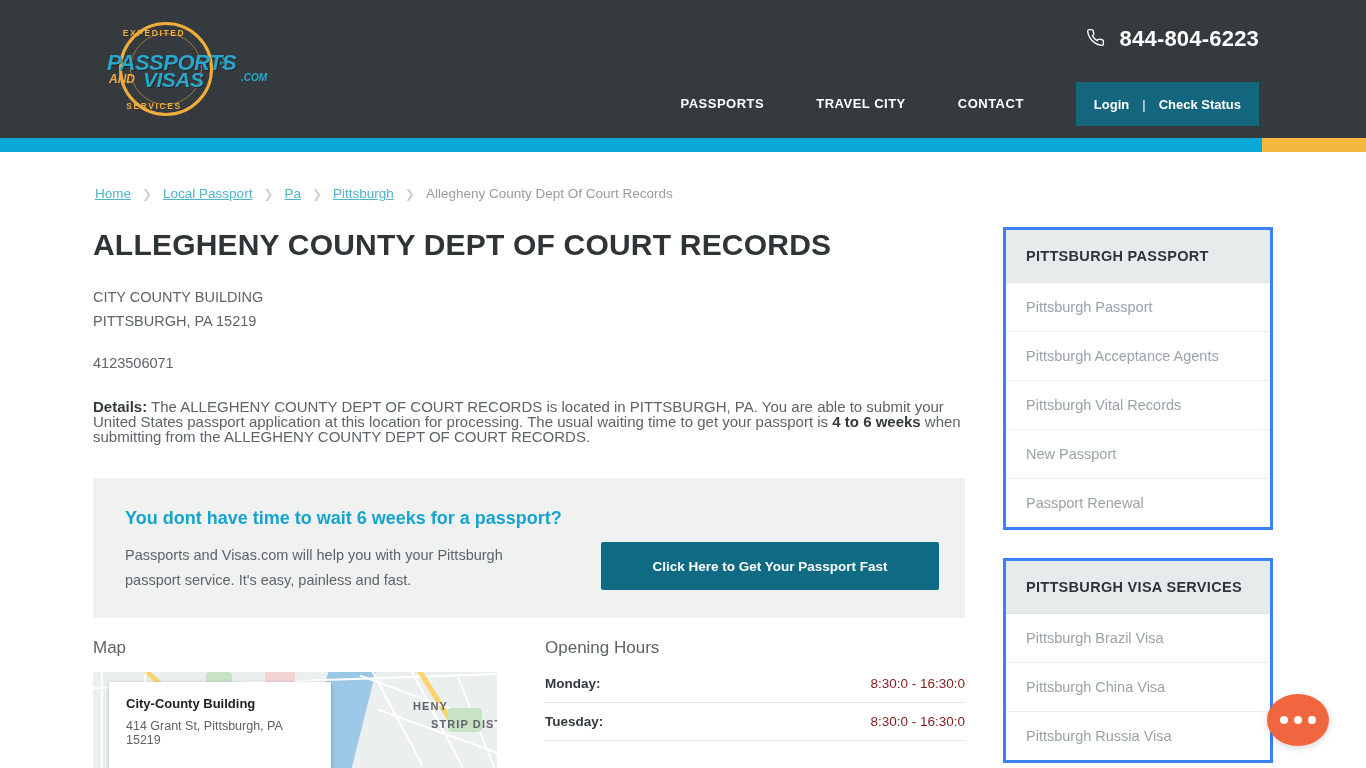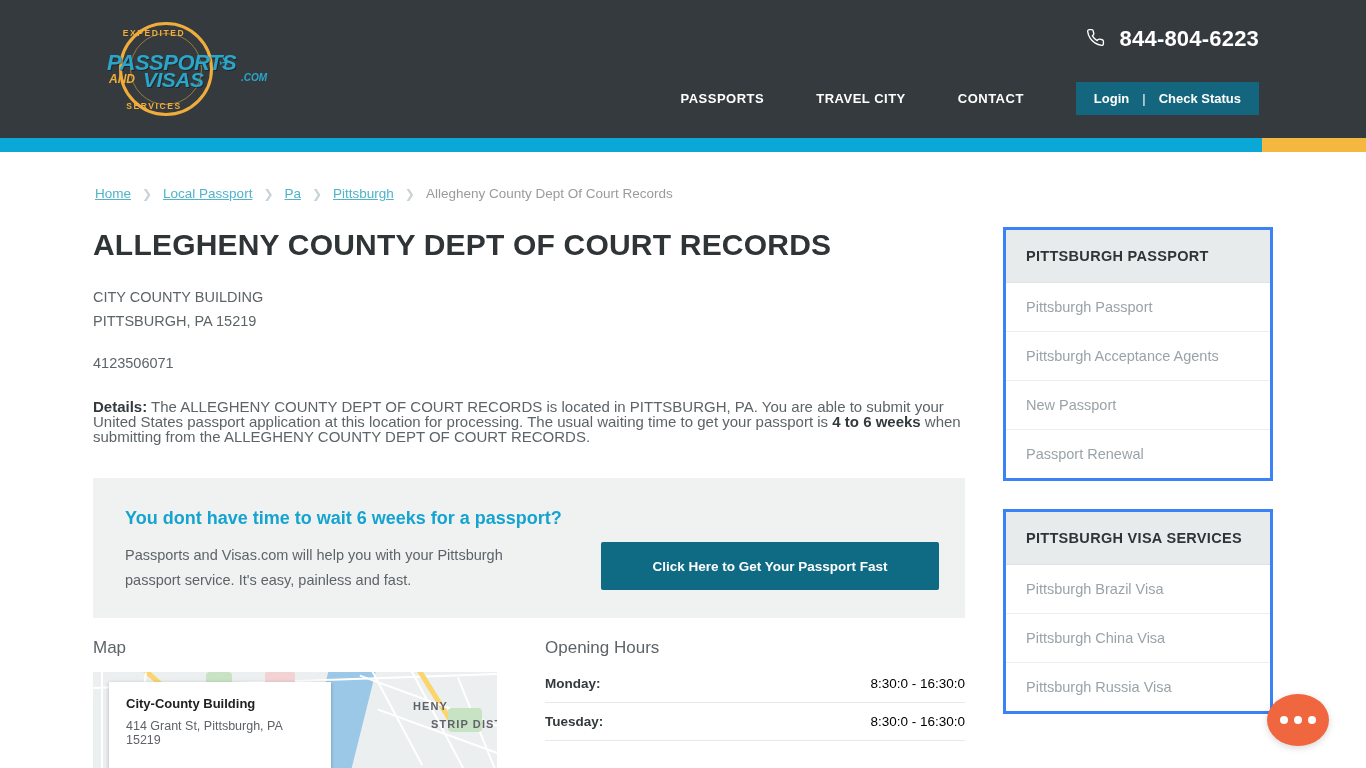--- a/index.html
+++ b/index.html
@@ -137,21 +137,21 @@
     font-weight: bold;
     letter-spacing: .5px;
     text-decoration: none;
     padding: 0 26px;
     line-height: 30px;
   }
   .nav-link:first-child { padding-left: 0; }
   .auth-btn {
     margin-left: 26px;
     background: #14667e;
-    height: 33px;
+    height: 44px;
     display: flex;
     align-items: center;
     padding: 0 18px;
   }
   .auth-btn span {
     color: #fff;
     font-size: 13px;
     font-weight: bold;
   }
   .auth-sep {
@@ -340,21 +340,21 @@
 
   
   .hours-table { width: 420px; border-collapse: collapse; }
   .hours-table td {
     padding: 11px 0 11px 0;
     font-size: 13.5px;
     border-bottom: 1px solid #e6e8e9;
   }
   .hours-table tr:first-child td { padding-top: 4px; }
   .hours-day { color: #333a3d; font-weight: bold; }
-  .hours-val { color: #000000; text-align: right; }
+  .hours-val { color: #7f1d1d; text-align: right; }
 
   
   .widget {
     border: 3px solid #3b82f6;
     background: #ffffff;
     margin-bottom: 28px;
   }
   .widget-head {
     background: #e7ebec;
     padding: 18px 20px;
@@ -530,20 +530,21 @@
 
       </div>
     </div>
 
     <aside class="col-side">
 
       <div class="widget">
         <div class="widget-head">PITTSBURGH PASSPORT</div>
         <a class="widget-item" href="#">Pittsburgh Passport</a>
         <a class="widget-item" href="#">Pittsburgh Acceptance Agents</a>
+        <a class="widget-item" href="#">Pittsburgh Vital Records</a>
         <a class="widget-item" href="#">New Passport</a>
         <a class="widget-item" href="#">Passport Renewal</a>
       </div>
 
       <div class="widget">
         <div class="widget-head">PITTSBURGH VISA SERVICES</div>
         <a class="widget-item" href="#">Pittsburgh Brazil Visa</a>
         <a class="widget-item" href="#">Pittsburgh China Visa</a>
         <a class="widget-item" href="#">Pittsburgh Russia Visa</a>
       </div>

